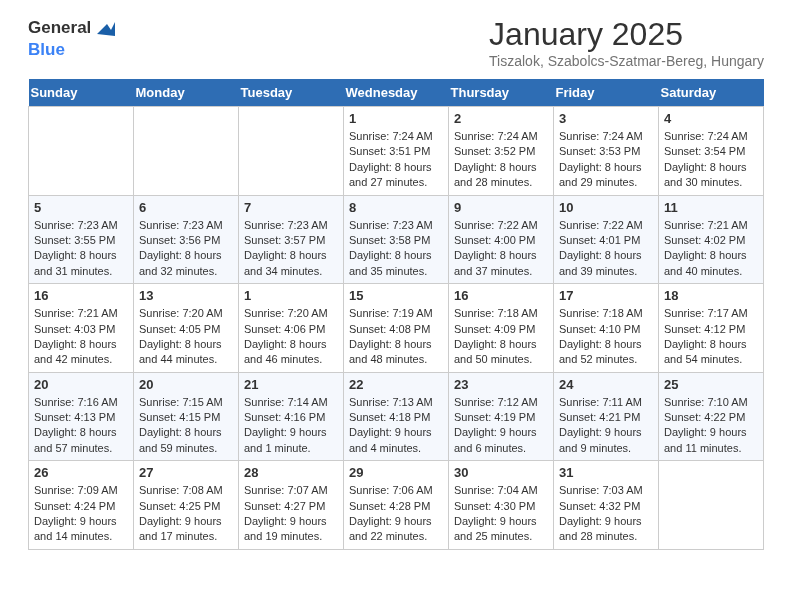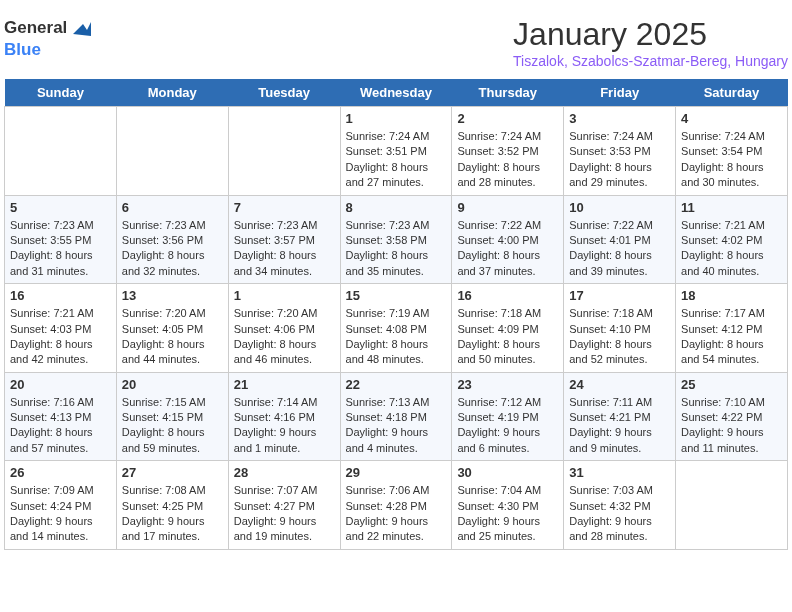--- a/index.html
+++ b/index.html
@@ -4,21 +4,21 @@
   <style>
     * { box-sizing: border-box; margin: 0; padding: 0; }
     body {
       font-family: Arial, sans-serif;
       background: #fff;
       width: 792px;
       min-height: 612px;
     }
     .page {
       width: 792px;
-      padding: 16px 4px;
+      padding: 16px 28px;
     }
     .header {
       display: flex;
       align-items: flex-start;
       justify-content: space-between;
       margin-bottom: 10px;
     }
     .logo {
       display: flex;
       align-items: center;
@@ -32,31 +32,31 @@
     }
     .title-block {
     }
     .calendar-title {
       font-size: 32px;
       font-weight: normal;
       color: #333;
     }
     .calendar-subtitle {
       font-size: 14px;
-      color: #8b5cf6;
+      color: #737373;
     }
     table {
       width: 100%;
       border-collapse: collapse;
       table-layout: fixed;
     }
     .day-header {
       background-color: #2e6db4;
       color: #fff;
-      text-align: center;
+      text-align: left;
       padding: 6px 2px;
       font-size: 13px;
       font-weight: bold;
     }
     td {
       border: 1px solid #ccc;
       vertical-align: top;
       padding: 4px 5px;
       font-size: 10.5px;
       color: #333;

